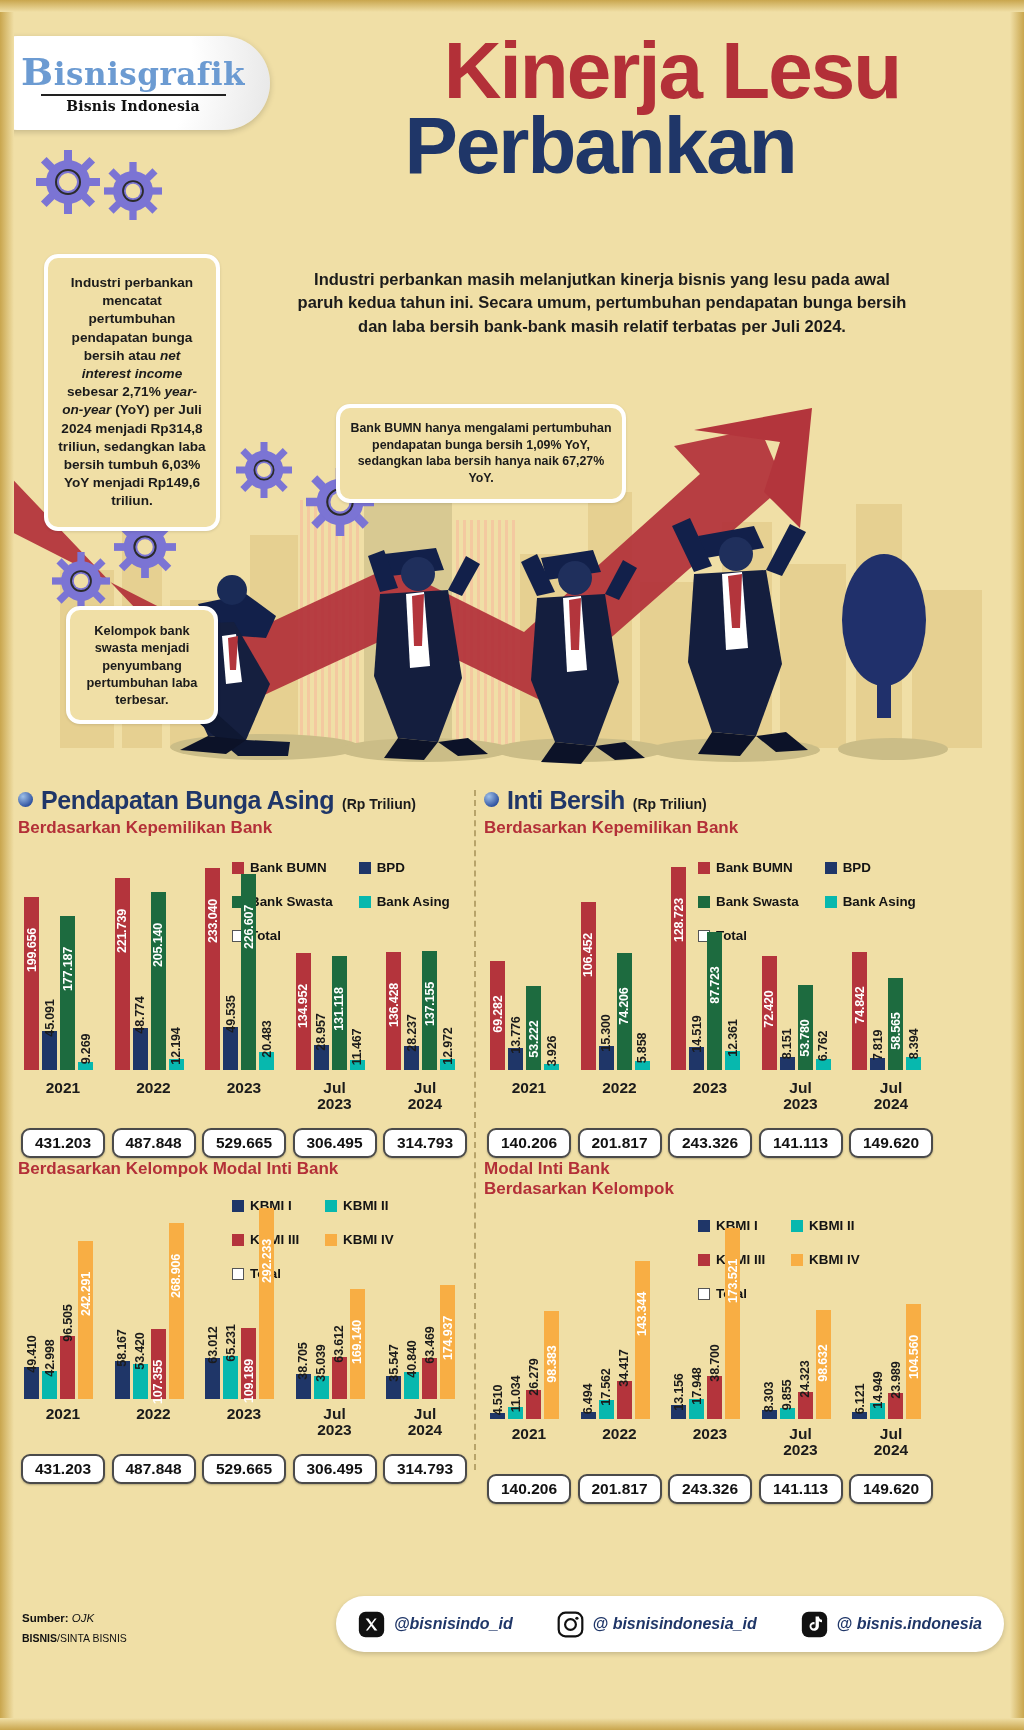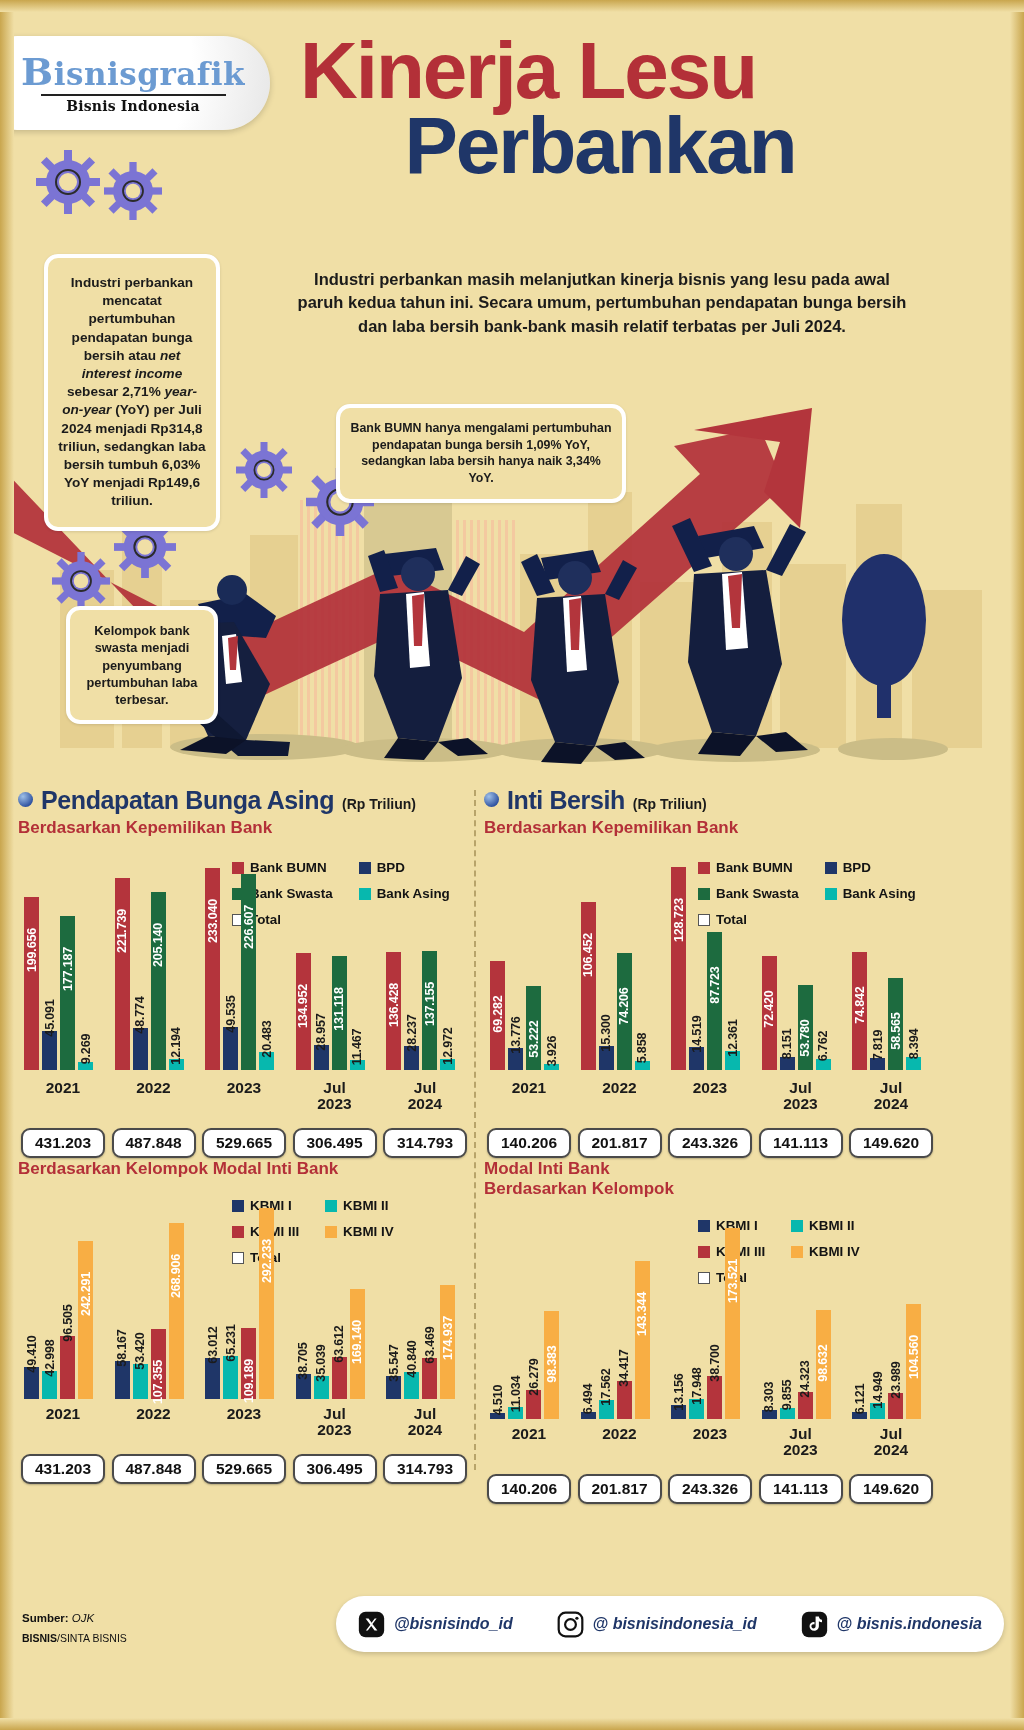--- a/index.html
+++ b/index.html
@@ -44,21 +44,21 @@
   #logo-main .drop { font-size: 38px; }
   #logo-rule { width: 185px; height: 2px; background: #222; margin: 3px 0 2px; }
   #logo-sub {
     font-family: "DejaVu Serif", serif; font-weight: bold;
     font-size: 14px; color: #111; letter-spacing: .2px;
   }
 
   #title-wrap { position: absolute; left: 300px; top: 34px; width: 600px; }
   #title-1 {
     font-size: 80px; line-height: .92; font-weight: bold;
-    color: #b33038; letter-spacing: -2px; text-align: left;
+    color: #b33038; letter-spacing: -2px; text-align: right;
   }
   #title-2 {
     font-size: 80px; line-height: .95; font-weight: bold;
     color: #1f3668; letter-spacing: -2px; text-align: center;
   }
   #intro {
     position: absolute; left: 296px; top: 268px; width: 612px;
     text-align: center; font-size: 16.5px; line-height: 1.42;
     font-weight: bold; color: #1b1b1b;
   }
@@ -103,21 +103,21 @@
   .sec-title { display: flex; align-items: baseline; gap: 8px; }
   .bullet {
     width: 15px; height: 15px; border-radius: 50%;
     background: radial-gradient(circle at 33% 30%, #9fc0e8, #2b4f9e 75%);
     flex: 0 0 auto; position: relative; top: -2px;
   }
   .sec-name { font-size: 25px; font-weight: bold; color: #1f3668; letter-spacing: -.4px; }
   .sec-unit { font-size: 14px; font-weight: bold; color: #1b1b1b; }
   .sub-title { font-size: 17px; font-weight: bold; color: #b33038; margin-top: 3px; }
 
-  .legend { display: grid; grid-template-columns: auto auto; gap: 11px 26px; }
+  .legend { display: grid; grid-template-columns: auto auto; gap: 19px 26px; }
   .leg-item { display: flex; align-items: center; gap: 6px; font-size: 13.4px; font-weight: bold; color: #141414; white-space: nowrap; }
   .sw { width: 12px; height: 12px; flex: 0 0 auto; }
 
   .plot { position: relative; }
   .group { position: absolute; bottom: 0; display: flex; align-items: flex-end; }
   .barwrap { position: relative; }
   .bar { width: 100%; position: absolute; bottom: 0; }
   .blabel {
     position: absolute; left: 50%; transform: translateX(-50%) rotate(-90deg);
     transform-origin: center center;
@@ -349,21 +349,21 @@
 
   <div id="title-wrap">
     <div id="title-1">Kinerja Lesu</div>
     <div id="title-2">Perbankan</div>
   </div>
   <div id="intro">Industri perbankan masih melanjutkan kinerja bisnis yang lesu pada awal paruh kedua tahun ini. Secara umum, pertumbuhan pendapatan bunga bersih dan laba bersih bank-bank masih relatif terbatas per Juli 2024.</div>
 
   <div class="callout" id="callout-1">
     <span>Industri perbankan mencatat pertumbuhan pendapatan bunga bersih atau </span><i>net interest income</i><span> sebesar 2,71% </span><i>year-on-year</i><span> (YoY) per Juli 2024 menjadi Rp314,8 triliun, sedangkan laba bersih tumbuh 6,03% YoY menjadi Rp149,6 triliun.</span>
   </div>
-  <div class="callout" id="callout-2">Bank BUMN hanya mengalami pertumbuhan pendapatan bunga bersih 1,09% YoY, sedangkan laba bersih hanya naik 3,34% YoY.</div>
+  <div class="callout" id="callout-2">Bank BUMN hanya mengalami pertumbuhan pendapatan bunga bersih 1,09% YoY, sedangkan laba bersih hanya naik 67,27% YoY.</div>
   <div class="callout" id="callout-3">Kelompok bank swasta menjadi penyumbang pertumbuhan laba terbesar.</div>
 
   <div id="vdiv"></div>
   <div id="charts">
       <div class="panel" style="left: 18px; top: 0px; width: 452px;">
         <div class="sec-title">
           <span class="bullet"></span>
           <span class="sec-name">Pendapatan Bunga Asing</span>
           <span class="sec-unit">(Rp Triliun)</span>
         </div>

